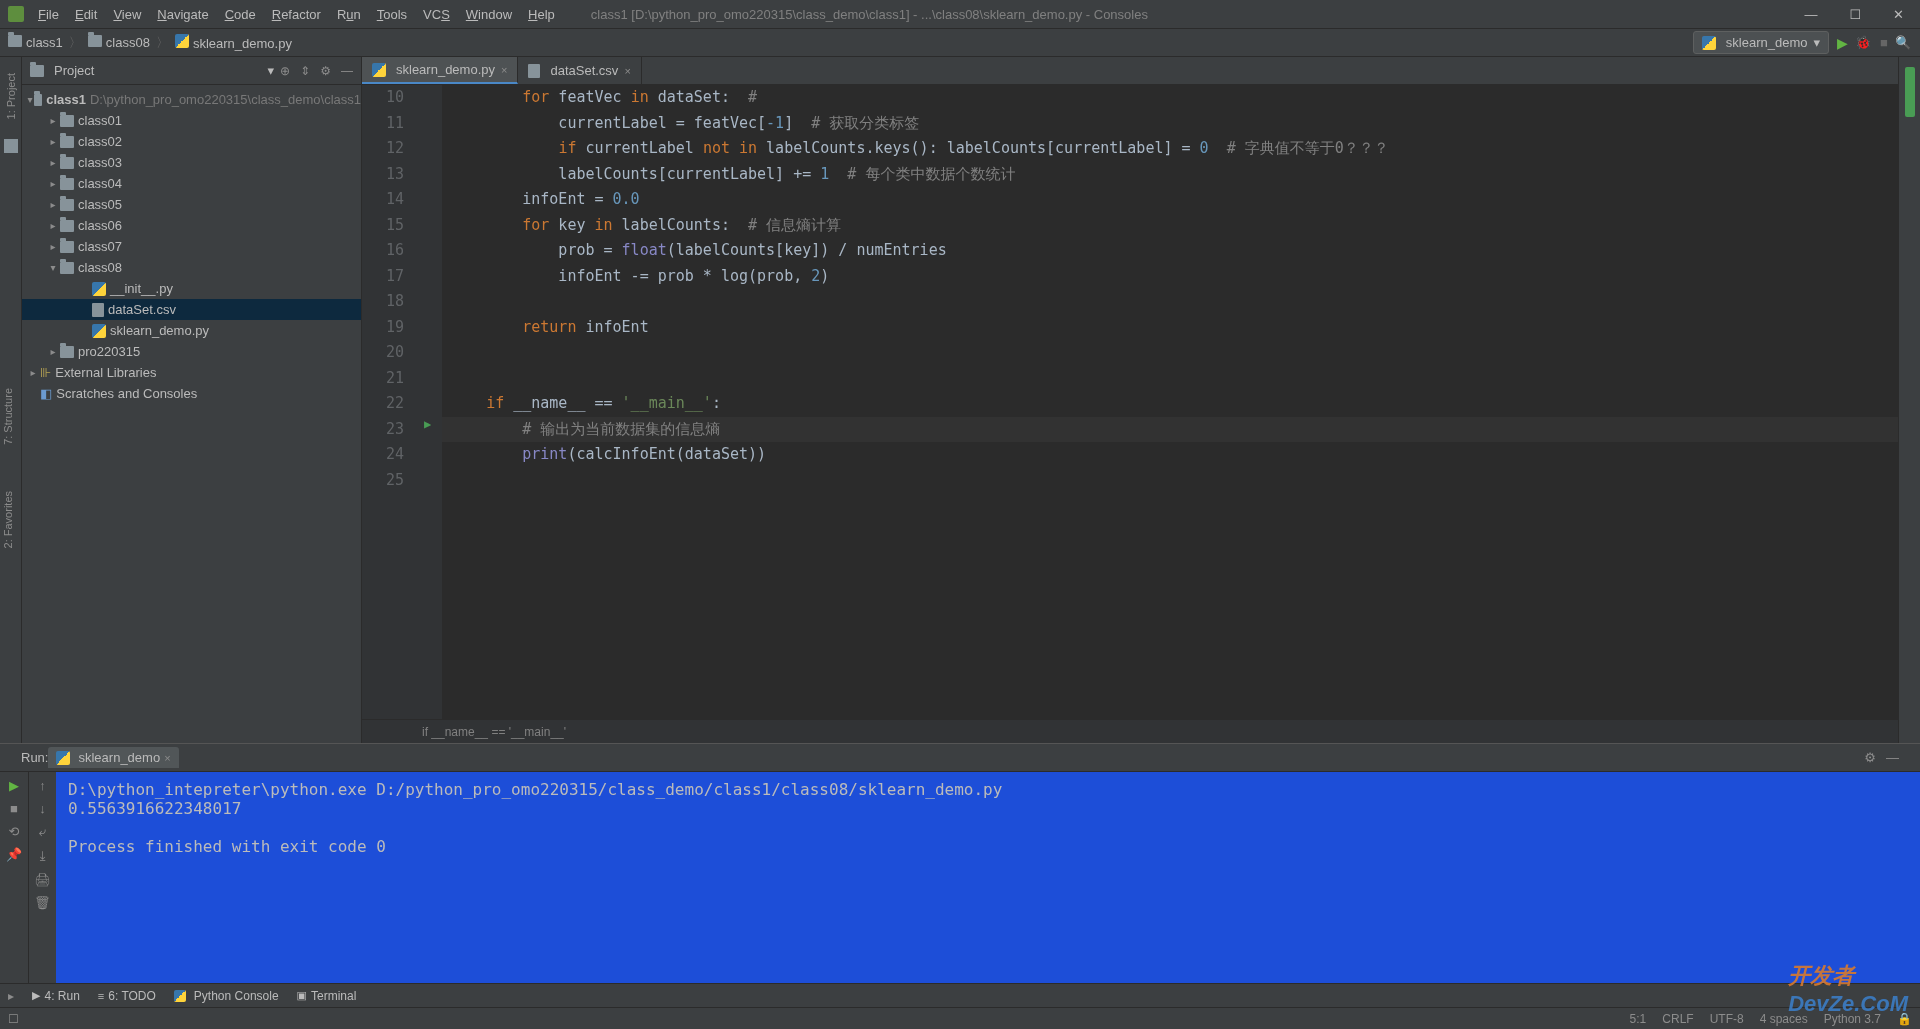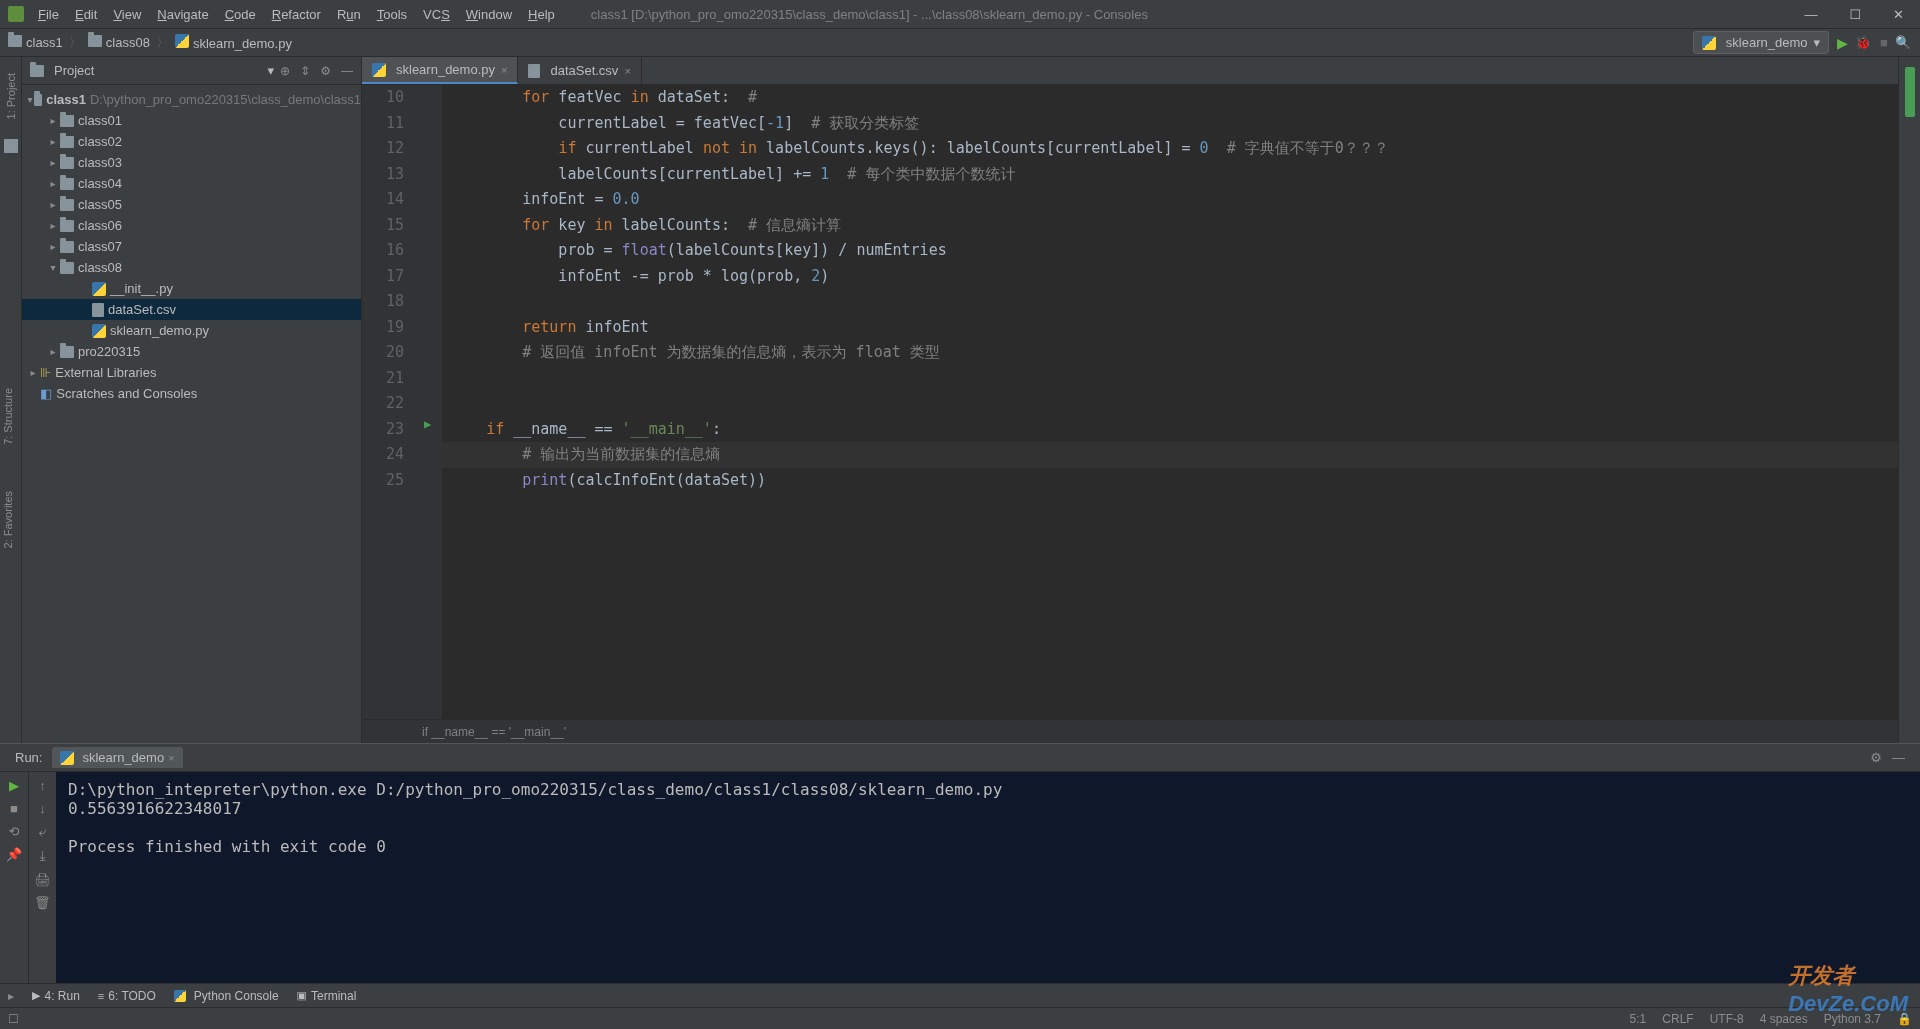--- a/index.html
+++ b/index.html
@@ -91,30 +91,30 @@
     .str { color: #6a8759; }
     .comment { color: #808080; }
     .builtin { color: #8888c6; }
     
     .breadcrumb-bar { height: 24px; background: #313335; padding-left: 60px; line-height: 24px; font-size: 12px; color: #808080; border-top: 1px solid #2b2b2b; }
 
     .right-strip { width: 22px; background: #3c3f41; border-left: 1px solid #2b2b2b; }
     .right-indicator { width: 10px; height: 50px; background: #499c54; margin: 10px auto 0; border-radius: 2px; }
 
     .run-panel { height: 240px; background: #2b2b2b; border-top: 1px solid #555; display: flex; flex-direction: column; }
-    .run-header { height: 28px; background: #3c3f41; display: flex; align-items: center; padding: 0 15px; gap: 10px; border-bottom: 1px solid #2b2b2b; }
+    .run-header { height: 28px; background: #3c3f41; display: flex; align-items: center; padding: 0 21px; border-bottom: 1px solid #2b2b2b; }
     .run-tab-label { color: #bbb; }
     .run-config-tab { display: flex; align-items: center; gap: 4px; padding: 3px 8px; background: #515658; border-radius: 3px 3px 0 0; }
     .run-header-right { margin-left: auto; display: flex; gap: 10px; color: #8c8c8c; }
     .run-body { flex: 1; display: flex; }
     .run-controls { width: 28px; background: #3c3f41; display: flex; flex-direction: column; align-items: center; padding-top: 6px; gap: 8px; }
     .run-control-icon { color: #8c8c8c; cursor: pointer; font-size: 13px; }
     .run-control-icon.green { color: #62b543; }
     .run-secondary { width: 28px; background: #3c3f41; display: flex; flex-direction: column; align-items: center; padding-top: 6px; gap: 8px; border-left: 1px solid #2b2b2b; }
-    .console { flex: 1; background: #0f172a; padding: 8px 12px; font-family: 'Consolas', 'Monaco', monospace; font-size: 16px; color: #bbbbbb; white-space: pre; }
+    .console { flex: 1; background: #1d4ed8; padding: 8px 12px; font-family: 'Consolas', 'Monaco', monospace; font-size: 16px; color: #bbbbbb; white-space: pre; }
 
     .bottom-tabs { height: 24px; background: #3c3f41; display: flex; align-items: center; padding: 0 8px; gap: 18px; border-top: 1px solid #2b2b2b; font-size: 12px; }
     .bottom-tab { display: flex; align-items: center; gap: 4px; cursor: pointer; color: #bbb; }
     .bottom-tab-icon { font-size: 11px; }
 
     .status-bar { height: 22px; background: #3c3f41; display: flex; align-items: center; padding: 0 8px; font-size: 12px; color: #8c8c8c; border-top: 1px solid #2b2b2b; }
     .status-right { margin-left: auto; display: flex; gap: 16px; }
     .watermark { position: absolute; right: 12px; bottom: 12px; color: #3b7cc4; font-size: 22px; font-weight: bold; font-style: italic; opacity: 0.9; }
     .watermark .orange { color: #d87a2e; }
   </style>
@@ -303,21 +303,20 @@
           <div class="code-line">        <span class="kw">for</span> featVec <span class="kw">in</span> dataSet:  <span class="comment">#</span></div>
           <div class="code-line">            currentLabel = featVec[<span class="num">-1</span>]  <span class="comment"># 获取分类标签</span></div>
           <div class="code-line">            <span class="kw">if</span> currentLabel <span class="kw">not in</span> labelCounts.keys()<span class="underline-wavy">:</span> labelCounts[currentLabel] = <span class="num">0</span>  <span class="comment"># 字典值不等于0？？？</span></div>
           <div class="code-line">            labelCounts[currentLabel] += <span class="num">1</span>  <span class="comment"># 每个类中数据个数统计</span></div>
           <div class="code-line">        infoEnt = <span class="num">0.0</span></div>
           <div class="code-line">        <span class="kw">for</span> key <span class="kw">in</span> labelCounts:  <span class="comment"># 信息熵计算</span></div>
           <div class="code-line">            prob = <span class="builtin">float</span>(labelCounts[key]) / numEntries</div>
           <div class="code-line">            infoEnt -= prob * log(prob, <span class="num">2</span>)</div>
           <div class="code-line"></div>
           <div class="code-line">        <span class="kw">return</span> infoEnt</div>
-          <div class="code-line">        <span class="comment"># 返回值 infoEnt 为数据集的信息熵，表示为 float 类型</span></div>
           <div class="code-line"></div>
           <div class="code-line"></div>
           <div class="code-line">    <span class="kw">if</span> __name__ == <span class="str">'__main__'</span>:</div>
           <div class="code-line highlighted">        <span class="comment"># 输出为当前数据集的信息熵</span></div>
           <div class="code-line">        <span class="builtin">print</span>(calcInfoEnt(dataSet))</div>
         </div>
     </div>
     <div class="breadcrumb-bar">if __name__ == '__main__'</div>
   </div>
 

